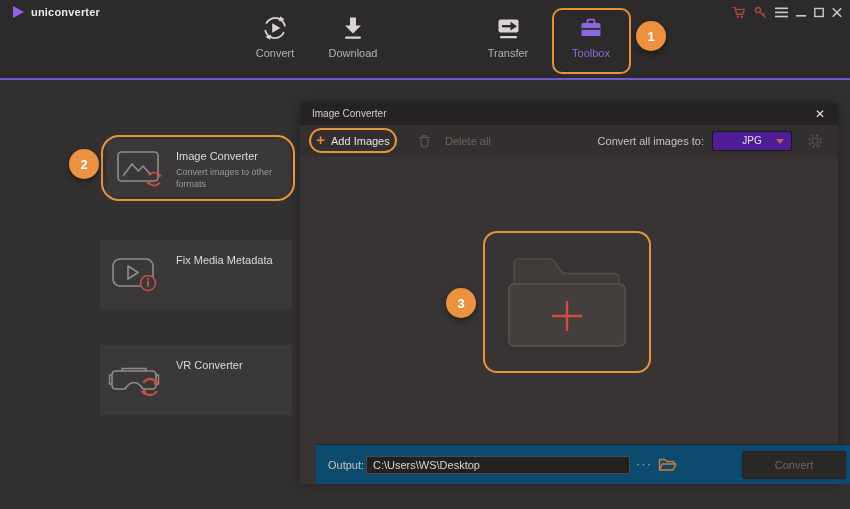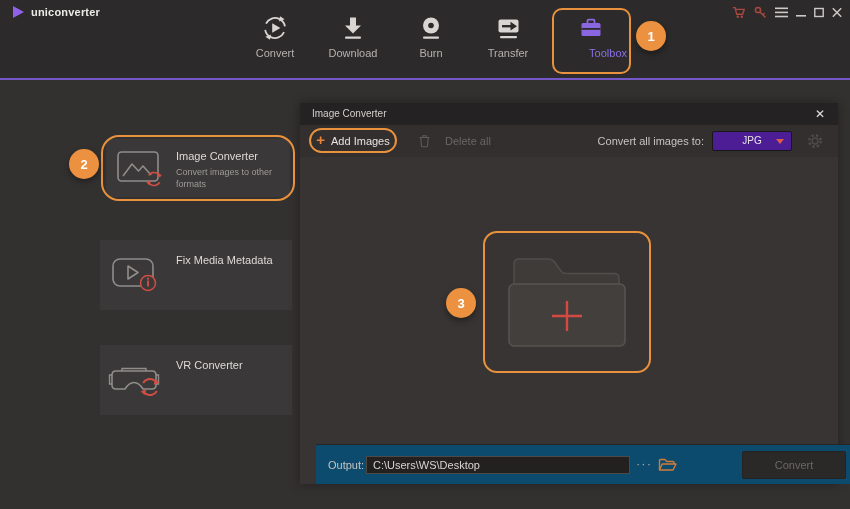--- a/index.html
+++ b/index.html
@@ -15,21 +15,21 @@
     background:#2c2a2a; border-bottom:2px solid #7457c8;
   }
   .logo { position:absolute; left:13px; top:6px; display:flex; align-items:center; gap:7px; }
   .logo-tri { width:0; height:0; border-top:6px solid transparent; border-bottom:6px solid transparent; border-left:11px solid #8f62e8; }
   .logo-text { font-size:11px; font-weight:bold; color:#edebe9; letter-spacing:.2px; }
   .win-controls { position:absolute; right:8px; top:5px; display:flex; align-items:center; gap:8px; height:14px; }
   .win-controls > div { display:flex; align-items:center; justify-content:center; cursor:default; }
   .nav-tab { position:absolute; top:12px; width:72px; height:58px; text-align:center; cursor:default; }
   .nav-icon { height:32px; display:flex; align-items:center; justify-content:center; }
   .nav-label { font-size:11px; color:#b5b2af; margin-top:3px; }
-  .nav-tab.active .nav-label { color:#8a70e0;text-align:right; }
+  .nav-tab.active .nav-label { color:#8a70e0; }
   .toolbox-ring {
     position:absolute; left:552px; top:8px; width:79px; height:66px;
     border:2px solid #e8923d; border-radius:10px; pointer-events:none;
   }
   .badge {
     position:absolute; width:30px; height:30px; border-radius:50%;
     background:#ec9140; color:#fff; font-size:13px; font-weight:bold;
     display:flex; align-items:center; justify-content:center;
     box-shadow:0 3px 6px rgba(0,0,0,.38); z-index:30;
   }
@@ -161,30 +161,20 @@
     <div class="nav-tab" style="left:317px">
       <div class="nav-icon">
         <svg width="26" height="26" viewBox="0 0 26 26">
           <polygon points="10,2.5 16,2.5 16,10.5 21,10.5 13,18.5 5,10.5 10,10.5" fill="#d8d5d2"></polygon>
           <rect x="5" y="21.5" width="16" height="2.2" rx="1" fill="#d8d5d2"></rect>
         </svg>
       </div>
       <div class="nav-label">Download</div>
     </div>
 
-    <div class="nav-tab" style="left:395px">
-      <div class="nav-icon">
-        <svg width="26" height="26" viewBox="0 0 26 26">
-          <circle cx="13" cy="10.5" r="8" fill="#d8d5d2"></circle>
-          <circle cx="13" cy="10.5" r="2.8" fill="#2c2a2a"></circle>
-          <rect x="5" y="21.5" width="16" height="2.2" rx="1" fill="#d8d5d2"></rect>
-        </svg>
-      </div>
-      <div class="nav-label">Burn</div>
-    </div>
 
     <div class="nav-tab" style="left:472px">
       <div class="nav-icon">
         <svg width="27" height="26" viewBox="0 0 27 26">
           <rect x="3.5" y="4.5" width="20" height="13" rx="2" fill="#d8d5d2"></rect>
           <rect x="7" y="10" width="10" height="2.4" fill="#2c2a2a"></rect>
           <polygon points="15.5,6.8 22,11.2 15.5,15.6" fill="#2c2a2a"></polygon>
           <rect x="5" y="21" width="17" height="2.2" rx="1" fill="#d8d5d2"></rect>
         </svg>
       </div>

